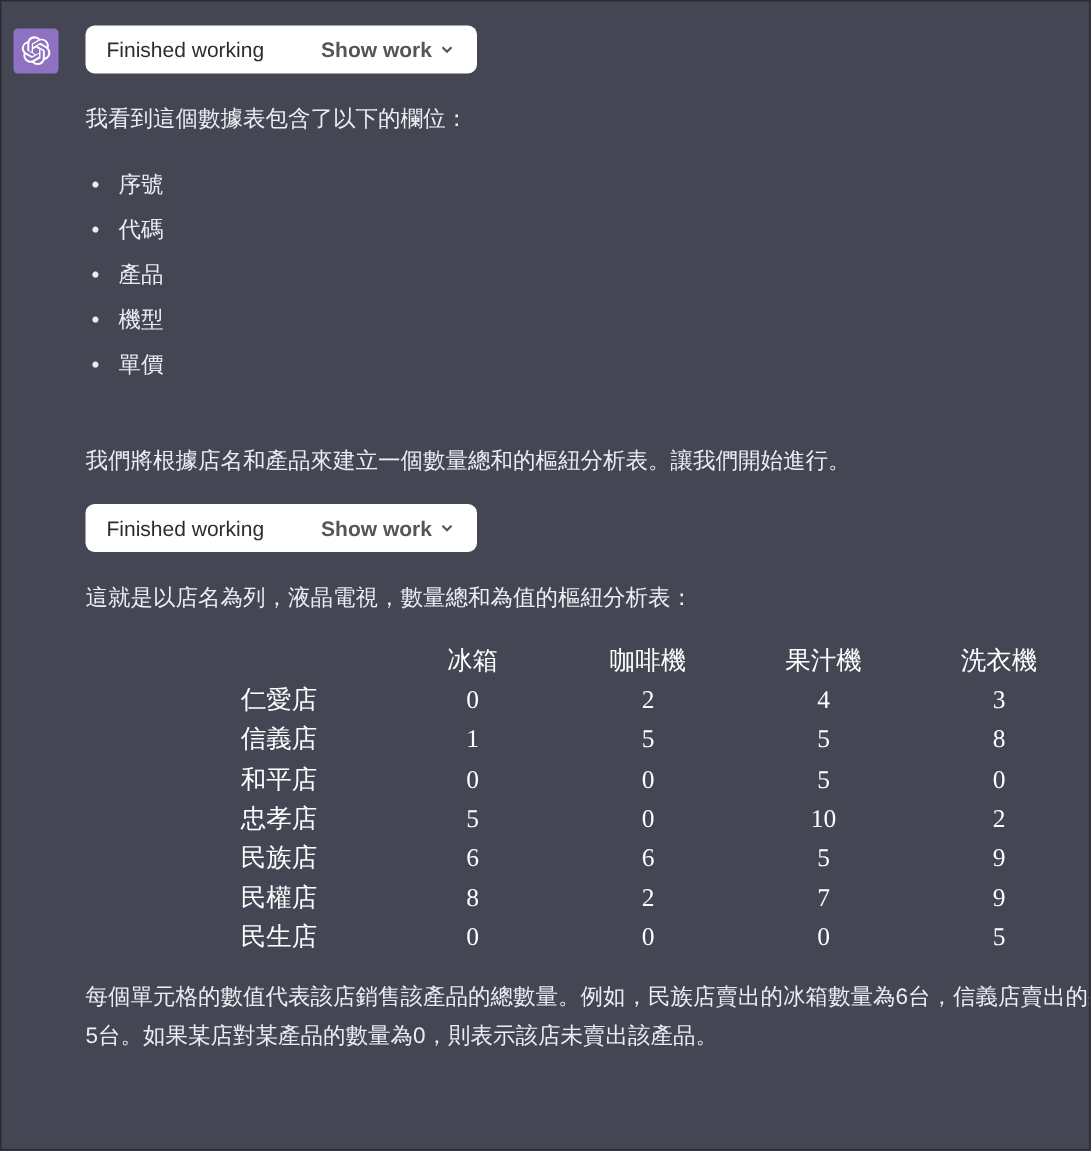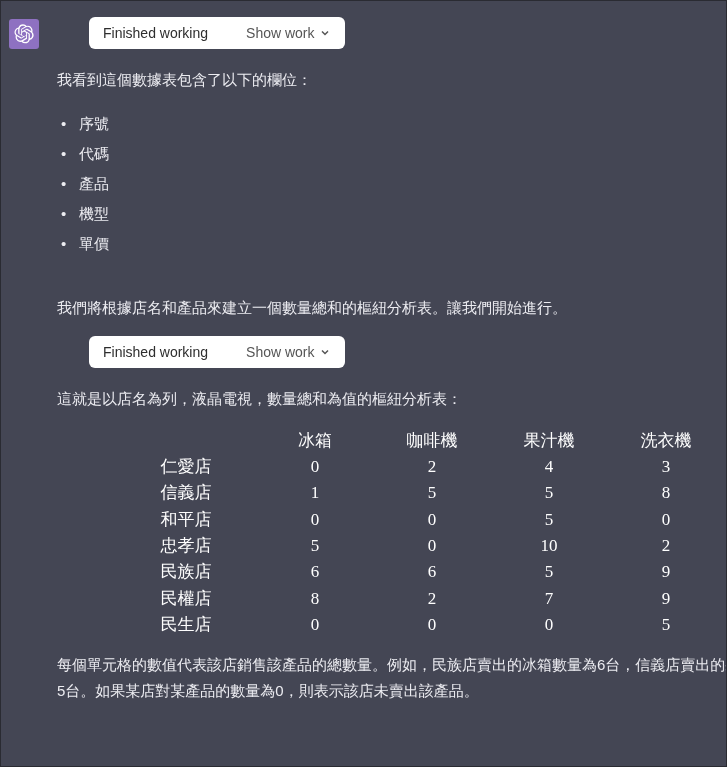--- a/index.html
+++ b/index.html
@@ -36,24 +36,23 @@
       display: inline-flex;
       align-items: center;
       background: #fff;
       color: #2d2d2d;
       border-radius: 6px;
       padding: 8px 14px;
       font-size: 14px;
       margin-bottom: 18px;
       cursor: pointer;
       gap: 38px;
-      margin-left: 32px;
     }
     .work-pill .status { font-weight: 400; }
-    .work-pill .toggle { display: inline-flex; align-items: center; gap: 4px; color: #555; }
+    .work-pill .toggle { display: inline-flex; align-items: center; gap: 4px; color: #555; font-weight: bold; }
     .chev { display: inline-block; }
     .chev svg { width: 12px; height: 12px; display: block; }
     p.msg { line-height: 1.7; margin-bottom: 16px; }
     ul.fields { list-style: none; margin: 0 0 36px 4px; }
     ul.fields li {
       position: relative;
       padding-left: 18px;
       line-height: 2.0;
     }
     ul.fields li::before {

